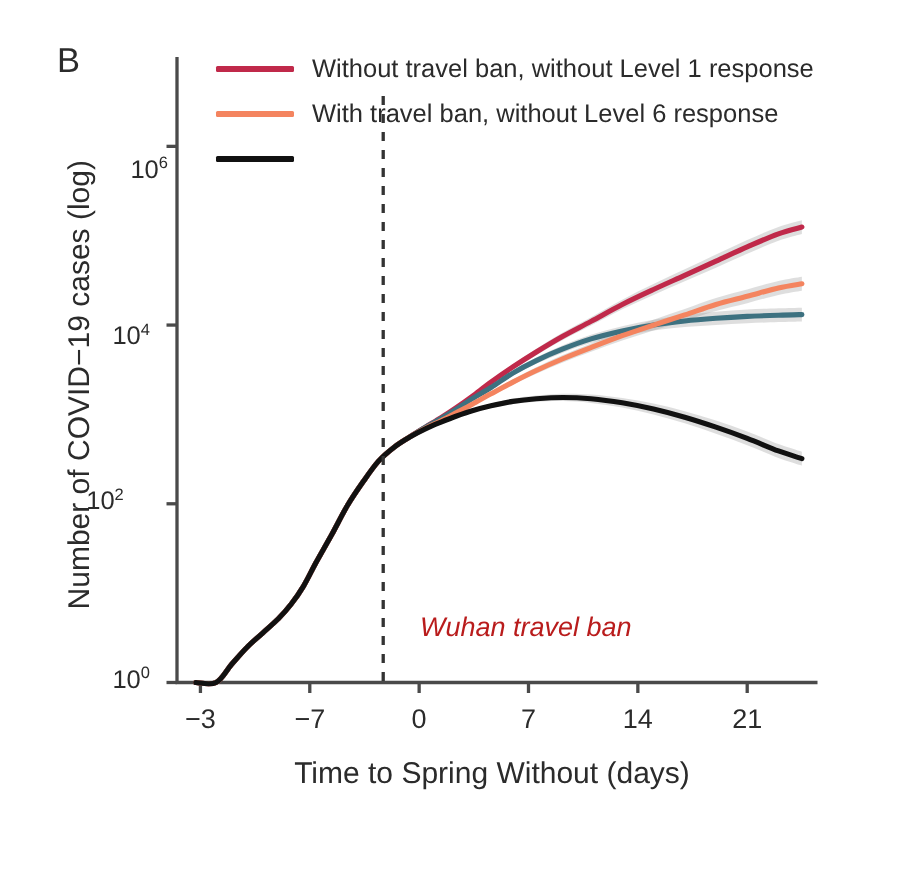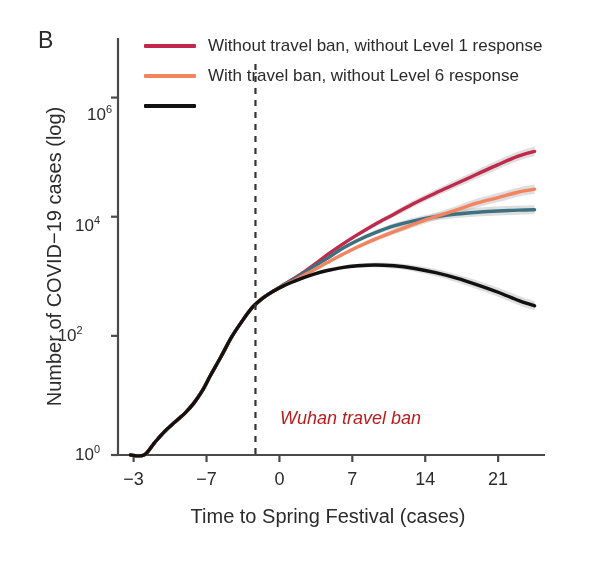--- a/index.html
+++ b/index.html
@@ -107,21 +107,21 @@
   }
 </style>
 </head>
 <body>
 
 <div id="figure">
 
   <div id="panel-label">B</div>
 
   <div id="ylabel">Number of COVID−19 cases (log)</div>
-  <div id="xlabel">Time to Spring Festival (cases)</div>
+  <div id="xlabel">Time to Spring Without (days)</div>
 
   <svg id="plot-svg" width="600" height="579">
     <g id="axes-group">
         <path d="M 118 38 L 118 455 L 545 455" fill="none" stroke="#4a4a4a" stroke-width="2.2"></path>
         <line x1="111" y1="455" x2="118" y2="455" stroke="#4a4a4a" stroke-width="2.2"></line>
         <line x1="111" y1="335.8571428571429" x2="118" y2="335.8571428571429" stroke="#4a4a4a" stroke-width="2.2"></line>
         <line x1="111" y1="216.71428571428572" x2="118" y2="216.71428571428572" stroke="#4a4a4a" stroke-width="2.2"></line>
         <line x1="111" y1="97.57142857142861" x2="118" y2="97.57142857142861" stroke="#4a4a4a" stroke-width="2.2"></line>
         <line x1="133.6219512195122" y1="455" x2="133.6219512195122" y2="462" stroke="#4a4a4a" stroke-width="2.2"></line>
         <line x1="206.52439024390242" y1="455" x2="206.52439024390242" y2="462" stroke="#4a4a4a" stroke-width="2.2"></line>

